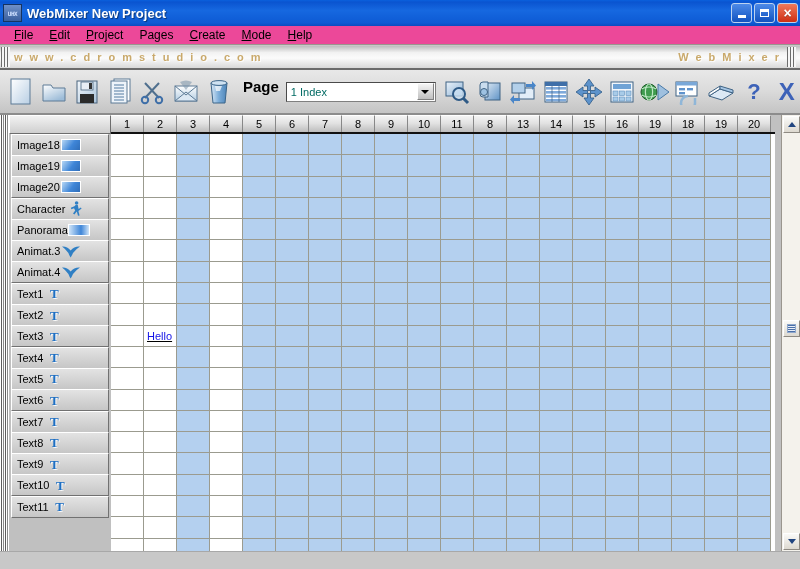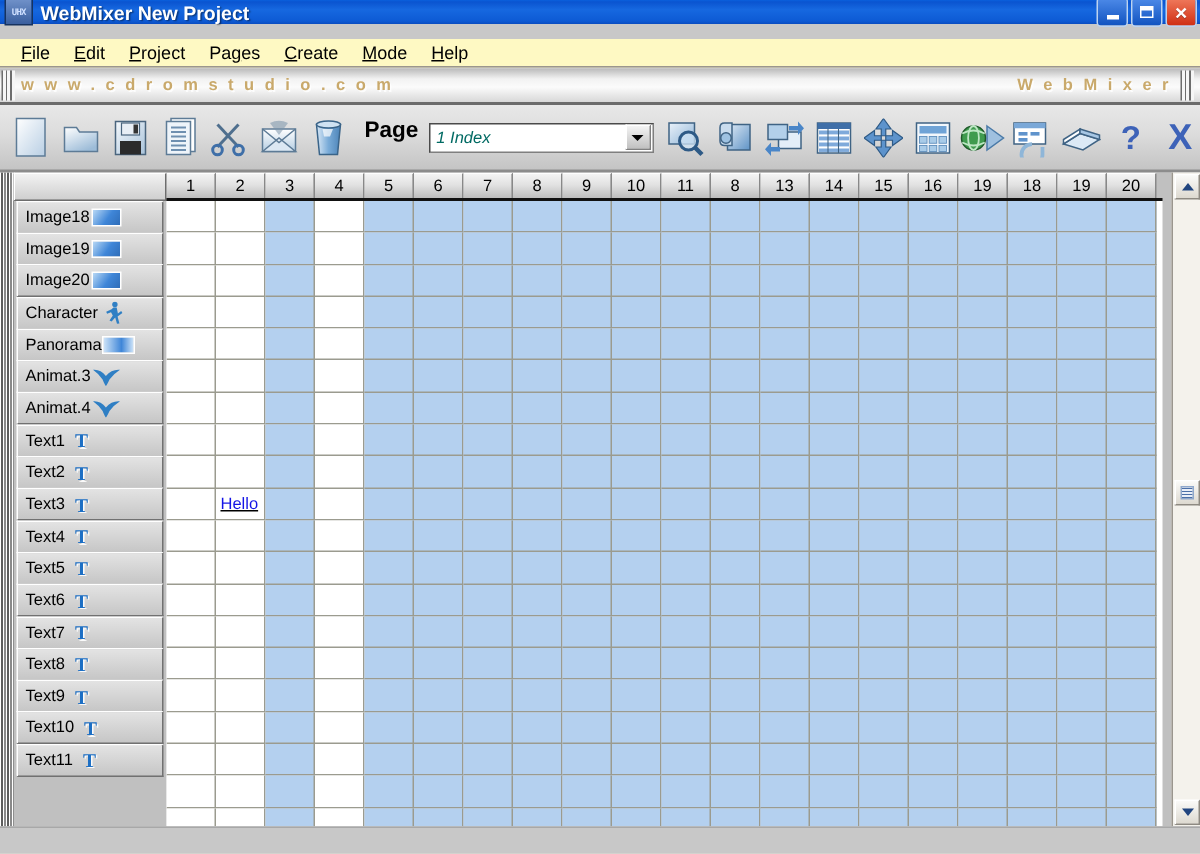--- a/index.html
+++ b/index.html
@@ -11,21 +11,21 @@
   }
   #app {
     position: relative;
     width: 800px; height: 569px;
     background: #c8c8c8;
   }
 
   
   .titlebar {
     position: absolute; left: 0; top: 0;
-    width: 800px; height: 16px;
+    width: 800px; height: 26px;
     background: linear-gradient(to bottom,
       #0a60dd 0%, #0a54d0 8%, #1668e0 40%, #0d5ad4 88%, #0a4cc0 100%);
     display: flex; align-items: center;
     box-sizing: border-box;
     padding: 0 2px 0 3px;
   }
   .app-icon {
     width: 17px; height: 16px;
     background: linear-gradient(to bottom,#6f90c8,#3a5f9e);
     border: 1px solid #17335f;
@@ -59,21 +59,21 @@
   .tb-close { background: linear-gradient(to bottom,#f07a5c,#cf2f13); }
   .gl-min { width: 8px; height: 3px; background: #fff; margin-top: 7px; }
   .gl-max { width: 9px; height: 8px; border: 1.5px solid #fff; box-sizing: border-box; border-top-width: 3px; }
   .gl-close { color: #fff; font-size: 14px; font-weight: bold; line-height: 1;
     font-family: "Liberation Sans", sans-serif; text-shadow: 0 1px 0 rgba(0,0,0,0.3); }
 
   
   .menubar {
     position: absolute; left: 0; top: 26px;
     width: 800px; height: 19px;
-    background: #fef9c3;
+    background: #ec4899;
     display: flex; align-items: center;
     box-sizing: border-box;
     padding-left: 6px;
     border-bottom: 1px solid #9a968e;
   }
   .menu-item {
     font-size: 12px; color: #000;
     padding: 1px 8px;
     white-space: nowrap;
     font-family: "Liberation Sans", sans-serif;
@@ -135,21 +135,20 @@
   }
   .page-combo {
     width: 150px; height: 20px;
     background: #ffffff;
     border: 1px solid #7f7f7f;
     border-top-color: #4a4a4a; border-left-color: #4a4a4a;
     display: flex; align-items: center;
     box-sizing: border-box;
     flex: 0 0 auto;
     margin-right: 6px;
-    font-style: italic;
   }
   .page-combo-val {
     flex: 1 1 auto;
     font-size: 11px; color: #006a63;
     padding-left: 4px;
     white-space: nowrap;
     font-family: "Liberation Sans", sans-serif;
   }
   .combo-arrow {
     width: 17px; height: 17px;

